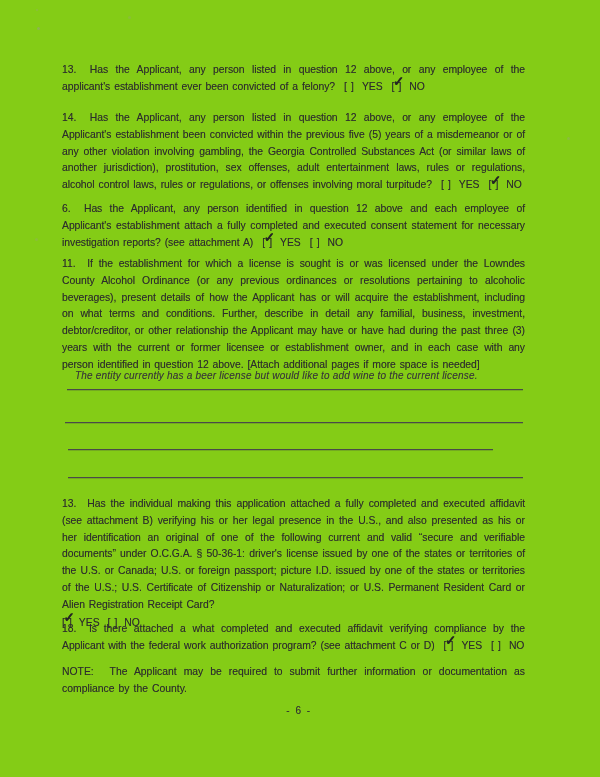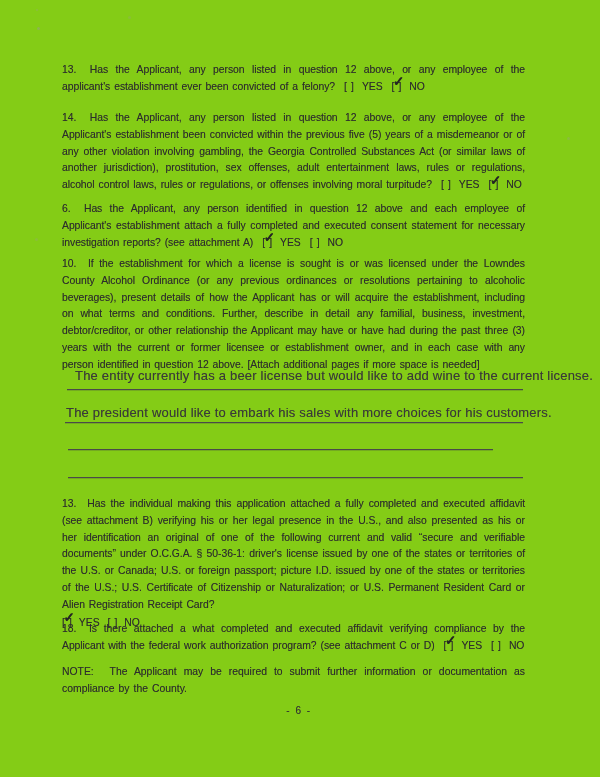--- a/index.html
+++ b/index.html
@@ -14,21 +14,21 @@
     text-shadow:0 0 0.5px rgba(45,45,45,0.45);
   }
   .q { position:absolute; left:62px; width:463px; }
   .q p { margin:0; text-align:justify; font-size:10.4px; line-height:16.8px; letter-spacing:-0.05px; word-spacing:1.1px; }
   .qnum { margin-right:6px; }
   .cb { position:relative; display:inline-block; margin-left:5px; margin-right:1px; font-weight:500; white-space:nowrap; }
   .cb .box { letter-spacing:0; }
   .cb .tick { position:absolute; left:1.5px; top:-4.5px; font-size:13.5px; font-weight:700; color:#242424; text-shadow:0 0 0.4px rgba(30,30,30,0.6); }
   .opt { margin-left:3px; }
   .cbrow { margin-top:1px; }
-  .answer { position:absolute; font-size:13px; line-height:14px; color:#3a3a3a; letter-spacing:0.2px; white-space:nowrap; }
+  .answer { position:absolute; font-size:10px; line-height:14px; color:#3a3a3a; letter-spacing:0.2px; white-space:nowrap;font-style:italic; }
   .ansline { position:absolute; height:0; border-top:1.6px solid #4a4a4a; box-shadow:0 0.4px 0.6px rgba(70,70,70,0.5); }
   .notep { position:absolute; left:62px; width:463px; margin:0; text-align:justify; font-size:10.4px; line-height:16.8px; word-spacing:1.1px; }
   .notelabel { margin-right:9px; }
   .pagenum { position:absolute; top:705px; left:0; width:598px; text-align:center; font-size:10px; letter-spacing:1.5px; color:#333; }
   .speck { position:absolute; background:#9a9a9a; border-radius:50%; }
 </style>
 </head>
 <body>
 
 <div class="page">
@@ -67,29 +67,28 @@
       <span>Has the Applicant, any person identified in question 12 above and each employee of Applicant's establishment attach a fully completed and executed consent statement for necessary investigation reports?  (see attachment A)</span>
       <span class="cb"><span class="box">[  ]</span><span class="tick">✓</span></span>
       <span class="opt">YES</span>
       <span class="cb"><span class="box">[  ]</span></span>
       <span class="opt">NO</span>
     </p>
   </div>
 
   <div class="q" style="top:256px">
     <p>
-      <span class="qnum">10.</span>
+      <span class="qnum">11.</span>
       <span>If the establishment for which a license is sought is or was licensed under the Lowndes County Alcohol Ordinance (or any previous ordinances or resolutions pertaining to alcoholic beverages), present details of how the Applicant has or will acquire the establishment, including on what terms and conditions. Further, describe in detail any familial, business, investment, debtor/creditor, or other relationship the Applicant may have or have had during the past three (3) years with the current or former licensee or establishment owner, and in each case with any person identified in question 12 above.  [Attach additional pages if more space is needed]</span>
     </p>
   </div>
 
   <div class="answer" style="top:369px;left:75px">The entity currently has a beer license but would like to add wine to the current license.</div>
   <div class="ansline" style="top:389px;left:67px;width:456px"></div>
 
-  <div class="answer" style="top:406px;left:66px">The president would like to embark his sales with more choices for his customers.</div>
   <div class="ansline" style="top:422px;left:65px;width:458px"></div>
 
   <div class="ansline" style="top:449px;left:68px;width:425px"></div>
   <div class="ansline" style="top:477px;left:68px;width:455px"></div>
 
   <div class="q" style="top:496px">
     <p>
       <span class="qnum">13.</span>
       <span>Has the individual making this application attached a fully completed and executed affidavit (see attachment B) verifying  his or her legal presence in the U.S., and also presented as his or her identification an original of one of the following current and valid “secure and verifiable documents” under O.C.G.A. § 50-36-1: driver's license issued by one of the states or territories of the U.S. or Canada; U.S. or foreign passport; picture I.D. issued by one of the states or territories of the U.S.; U.S. Certificate of Citizenship or Naturalization; or U.S. Permanent Resident Card or Alien Registration Receipt Card?</span>
     </p>

